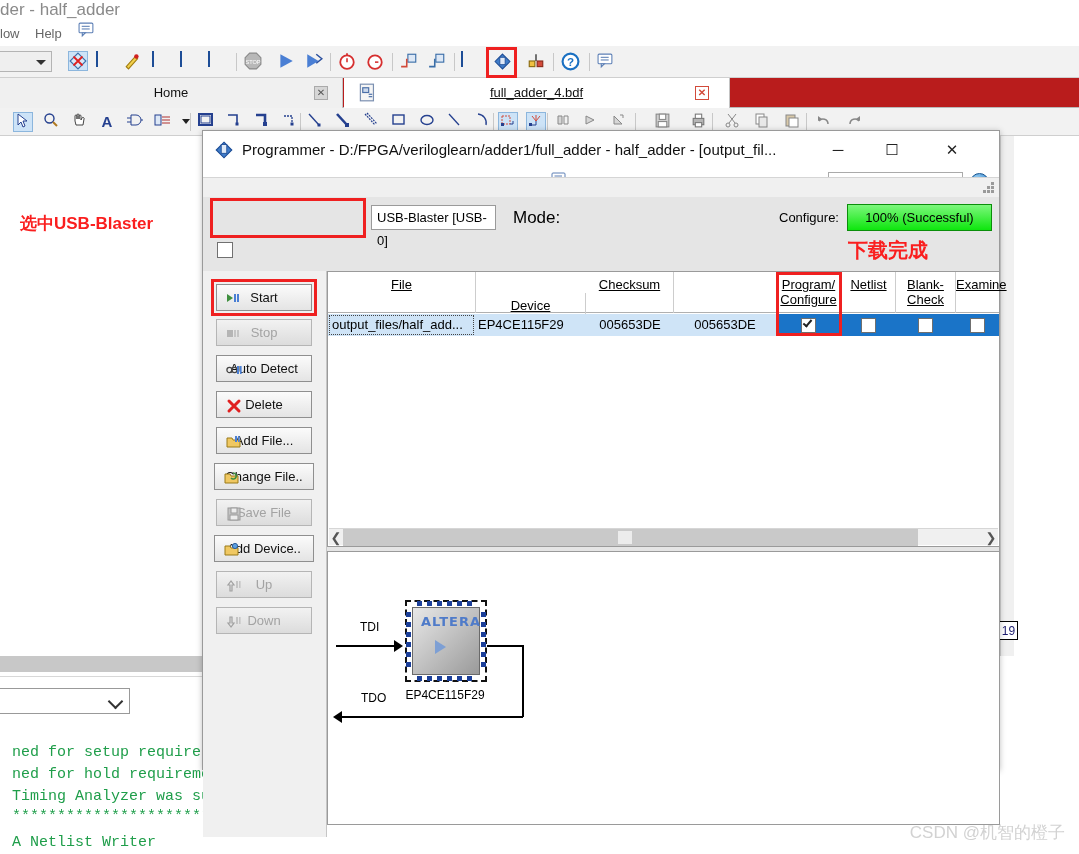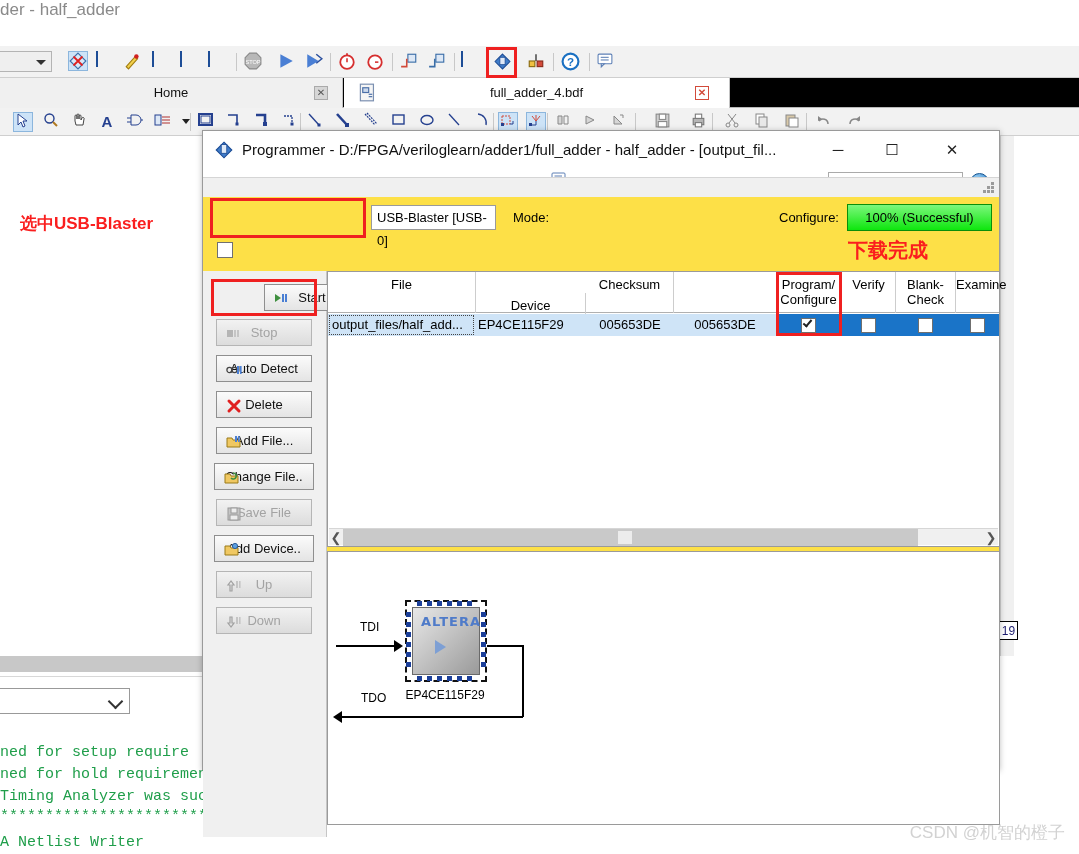--- a/index.html
+++ b/index.html
@@ -46,27 +46,27 @@
              transform:rotate(45deg); margin:2px auto; border:1px solid #1d4d96;}
   .diamond-sm { width:15px;height:15px;}
 
   .red-box-tb {
     position:absolute; left:486px; top:47px; width:31px; height:31px;
     border:3px solid #ef2020;
   }
 
   
   .q-tabstrip { position:absolute; left:0; top:78px; width:1079px; height:30px;
-                background:#000000; border-bottom:1px solid #b9b9b9;}
+                background:#b91c1c; border-bottom:1px solid #b9b9b9;}
   .q-tab {
     position:absolute; top:0; height:30px; background:#f0f0f0;
     border-right:1px solid #c3c3c3; line-height:30px; text-align:center;
     font-size:13px; color:#111;
   }
-  .q-tab.active { background:#fff; }
+  .q-tab.active { background:#fff;text-decoration:underline; }
   .tab-close {
     position:absolute; top:8px; width:14px;height:14px;
     background:#d6d6d6; border:1px solid #aaa; color:#555;
     font-size:10px; line-height:12px; text-align:center;
   }
   .tab-close.red { background:#fff; border:1px solid #d24a3a; color:#d24a3a;
                    font-weight:bold;}
 
   
   .q-tb2 { position:absolute; left:0; top:108px; width:1079px; height:28px;
@@ -105,29 +105,29 @@
   .bot-combo .chev {
     position:absolute; right:8px; top:7px; width:11px;height:11px;
     border-right:2px solid #333; border-bottom:2px solid #333;
     transform:rotate(45deg);
   }
   .console {
     position:absolute; left:0; top:736px; width:1079px; height:118px;
     background:#fff; font-family:"Liberation Mono", monospace;
     font-size:15px; color:#1f9e4a; line-height:22px; white-space:pre;
   }
-  .console .cline { position:absolute; left:0; }
+  .console .cline { position:absolute; left:12px; }
   .watermark {
     position:absolute; right:14px; bottom:10px; color:#d2d2d2; font-size:17px;
   }
 
   
   #programmer {
     position:absolute; left:202px; top:130px; width:798px; height:640px;
-    background:#fde047; border:1px solid #9a9a9a;
+    background:#e5e5e5; border:1px solid #9a9a9a;
     box-shadow:0 1px 6px rgba(0,0,0,0.25);
   }
   .pg-titlebar { position:relative; height:38px; background:#fff; }
   .pg-ticon { position:absolute; left:11px; top:9px; width:20px; height:20px; }
   .pg-title { position:absolute; left:39px; top:0; height:38px; line-height:38px;
               font-size:15px; color:#111; white-space:nowrap; }
   .pg-winbtn { position:absolute; top:0; width:46px;height:38px;
                line-height:38px; text-align:center; font-size:15px; color:#222; }
 
   .pg-menubar { position:relative; height:28px; background:#fff; }
@@ -153,21 +153,21 @@
     padding-left:14px;
   }
   .hw-btn .ic { position:absolute; left:8px; top:5px; width:15px;height:16px; }
   .redbox-hw { position:absolute; left:7px; top:1px; width:156px; height:40px;
                border:3px solid #ef2020; }
   .hw-field {
     position:absolute; left:168px; top:8px; width:125px; height:25px;
     background:#fff; border:1px solid #9a9a9a; font-size:13px;
     line-height:23px; padding-left:5px;
   }
-  .mode-lbl { position:absolute; left:310px; top:8px; font-size:13px;
+  .mode-lbl { position:absolute; left:310px; top:8px; font-size:17px;
               line-height:25px; }
   .mode-sel {
     position:absolute; left:353px; top:8px; width:192px; height:25px;
     background:#eeeeee; border:1px solid #9a9a9a; font-size:13px;
     line-height:23px; padding-left:6px;
   }
   .mode-sel .arrow { position:absolute; right:7px; top:10px; width:0;height:0;
     border-left:5px solid transparent;border-right:5px solid transparent;
     border-top:5px solid #222;}
   .prog-lbl { position:absolute; left:576px; top:8px; font-size:13px; line-height:25px;}
@@ -198,21 +198,21 @@
   .redbox-start { position:absolute; left:8px; top:-5px; width:106px; height:37px;
                   border:3px solid #ef2020; }
 
   
   .tbl-wrap { position:absolute; left:124px; top:74px; width:673px; height:276px;
               background:#fff; border:1px solid #9a9a9a; }
   .tbl-head { position:relative; height:41px; background:#fff;
               border-bottom:1px solid #b0b0b0; }
   .th { position:absolute; top:0; height:41px; border-right:1px solid #cdcdcd;
         font-size:13px; text-align:center; color:#000; }
-  .th span { display:block; line-height:15px; padding-top:5px;}
+  .th span { display:block; line-height:15px; padding-top:5px;text-decoration:underline;}
   .tr-row { position:absolute; left:0; top:42px; width:671px; height:22px; }
   .cell { position:absolute; top:0; height:22px; font-size:13px;
           line-height:22px; color:#000; }
   .rowsel-light { position:absolute; left:0; top:0; width:448px; height:22px;
                   background:#cfe4f7; }
   .rowsel-dark { position:absolute; left:448px; top:0; width:223px; height:22px;
                  background:#1a74c8; }
   .focus-dots { position:absolute; left:1px; top:1px; width:145px; height:20px;
                 border:1px dotted #444; }
   .cb {
@@ -265,20 +265,32 @@
   .pg-statusbar { position:absolute; left:0; bottom:0; width:796px; height:20px;
                   background:#f0f0f0; border-top:1px solid #d5d5d5;}
 </style>
 </head>
 <body>
 
 <div id="quartus-bg">
 
   <div class="q-title">der - half_adder</div>
 
+  <div class="q-menubar">
+    <span class="mi" style="left:0px;">low</span>
+    <span class="mi" style="left:35px;">Help</span>
+    <span class="mi" style="left:78px; top:-1px;">
+      <svg width="17" height="17" viewBox="0 0 16 16">
+          <rect x="1" y="2" width="13" height="9" rx="1" fill="#fff" stroke="#5c7fb5"></rect>
+          <path d="M4 11 L4 14 L7 11 Z" fill="#fff" stroke="#5c7fb5"></path>
+          <line x1="3.5" y1="5" x2="11" y2="5" stroke="#5c7fb5"></line>
+          <line x1="3.5" y1="7.5" x2="11" y2="7.5" stroke="#5c7fb5"></line>
+        </svg>
+    </span>
+  </div>
 
   <div class="q-toolbar">
     <div class="q-combo">
       <span></span>
       <span class="arrow"></span>
     </div>
 
     <span class="tb-ic sel" style="left:68px; background:#cde3f7; border:1px solid #8cb6dd; top:5px;">
       <svg width="18" height="18" viewBox="0 0 16 16">
           <polygon points="8,1 15,8 8,15 1,8" fill="#d8e8f8" stroke="#3b6ea8"></polygon>
@@ -647,21 +659,21 @@
       <div class="prog-lbl">Configure:</div>
       <div class="prog-bar">100% (Successful)</div>
     </div>
 
     <div class="isp-row">
       <span class="isp-cb"></span>
       <span class="dl-done">下载完成</span>
     </div>
 
     <div class="btn-col">
-      <div class="pbtn" style="top:13px;margin-left:48px;">
+      <div class="pbtn" style="top:13px;">
         <span class="bic">
           <svg width="16" height="16" viewBox="0 0 16 16">
               <polygon points="1,3 7,7 1,11" fill="#3f8f3f"></polygon>
               <rect x="8" y="3" width="2" height="8" fill="#4a7fd4"></rect>
               <rect x="11" y="3" width="2" height="8" fill="#4a7fd4"></rect>
             </svg>
         </span>
         <span>Start</span>
       </div>
       <div class="redbox-start" style="top:8px;"></div>
@@ -772,21 +784,21 @@
             <span>Device</span>
           </div>
         <div class="th" style="left:258px; width:88px;">
             <span>Checksum</span>
           </div>
         <div class="th" style="left:448px; width:66px;">
           <span>Program/</span>
           <span style="padding-top:0;">Configure</span>
         </div>
         <div class="th" style="left:514px; width:54px;">
-            <span>Verify</span>
+            <span>Netlist</span>
           </div>
         <div class="th" style="left:568px; width:60px;">
           <span>Blank-</span>
           <span style="padding-top:0;">Check</span>
         </div>
         <div class="th" style="left:628px; width:43px; border-right:none;">
             <span>Examine</span>
           </div>
       </div>
 

